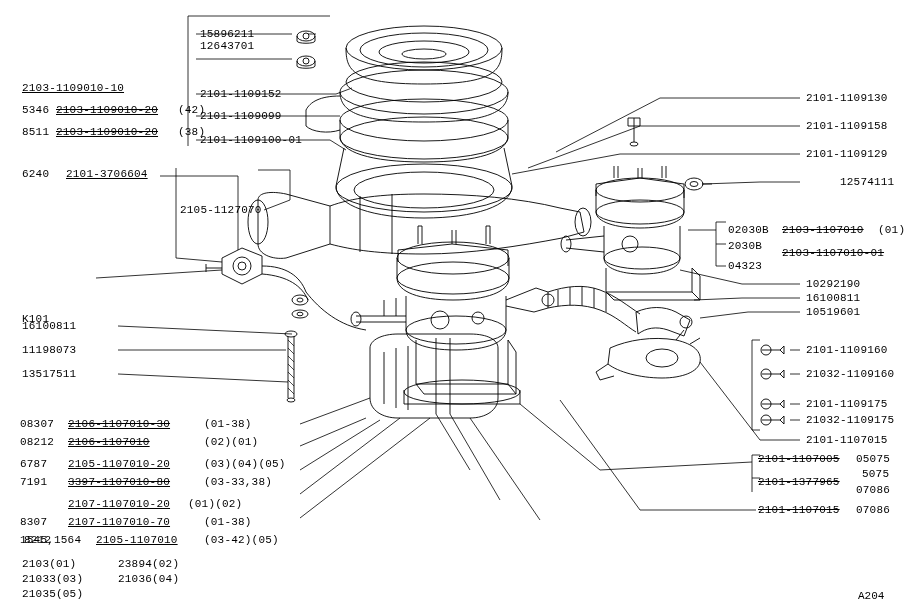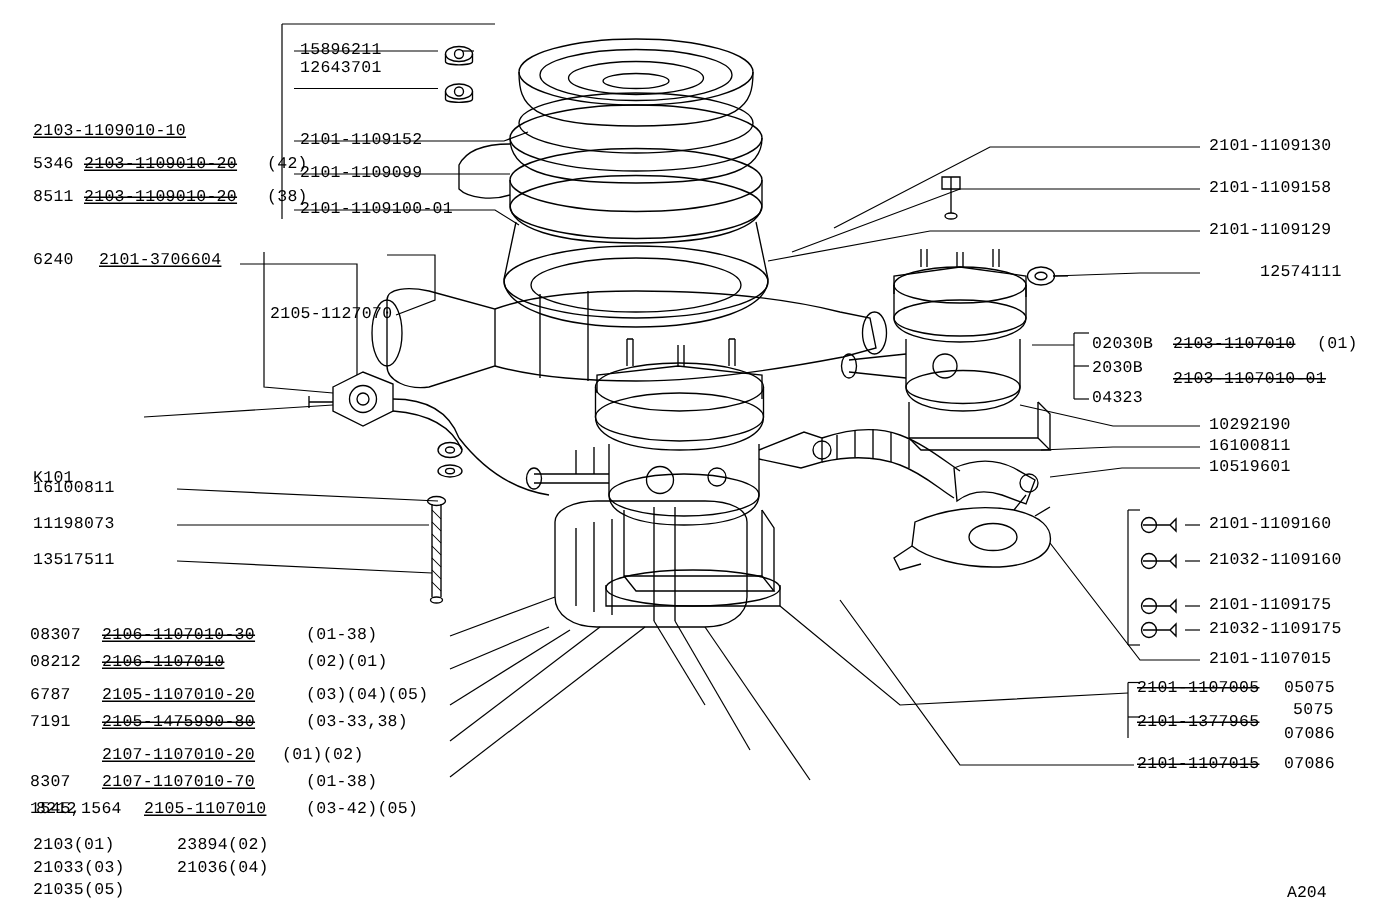--- a/index.html
+++ b/index.html
@@ -353,21 +353,21 @@
 
   <div class="lbl" style="left:20px;top:436px;">08212</div>
   <div class="lbl us" style="left:68px;top:436px;">2106-1107010</div>
   <div class="lbl" style="left:204px;top:436px;">(02)(01)</div>
 
   <div class="lbl" style="left:20px;top:458px;">6787</div>
   <div class="lbl u" style="left:68px;top:458px;">2105-1107010-20</div>
   <div class="lbl" style="left:204px;top:458px;">(03)(04)(05)</div>
 
   <div class="lbl" style="left:20px;top:476px;">7191</div>
-  <div class="lbl us" style="left:68px;top:476px;">2105-1475990-80</div>
+  <div class="lbl us" style="left:68px;top:476px;">3397-1107010-80</div>
   <div class="lbl" style="left:204px;top:476px;">(03-33,38)</div>
 
   <div class="lbl" style="left:24px;top:498px;margin-top:36px;">8212</div>
   <div class="lbl u" style="left:68px;top:498px;">2107-1107010-20</div>
   <div class="lbl" style="left:188px;top:498px;">(01)(02)</div>
 
   <div class="lbl" style="left:20px;top:516px;">8307</div>
   <div class="lbl u" style="left:68px;top:516px;">2107-1107010-70</div>
   <div class="lbl" style="left:204px;top:516px;">(01-38)</div>
 

